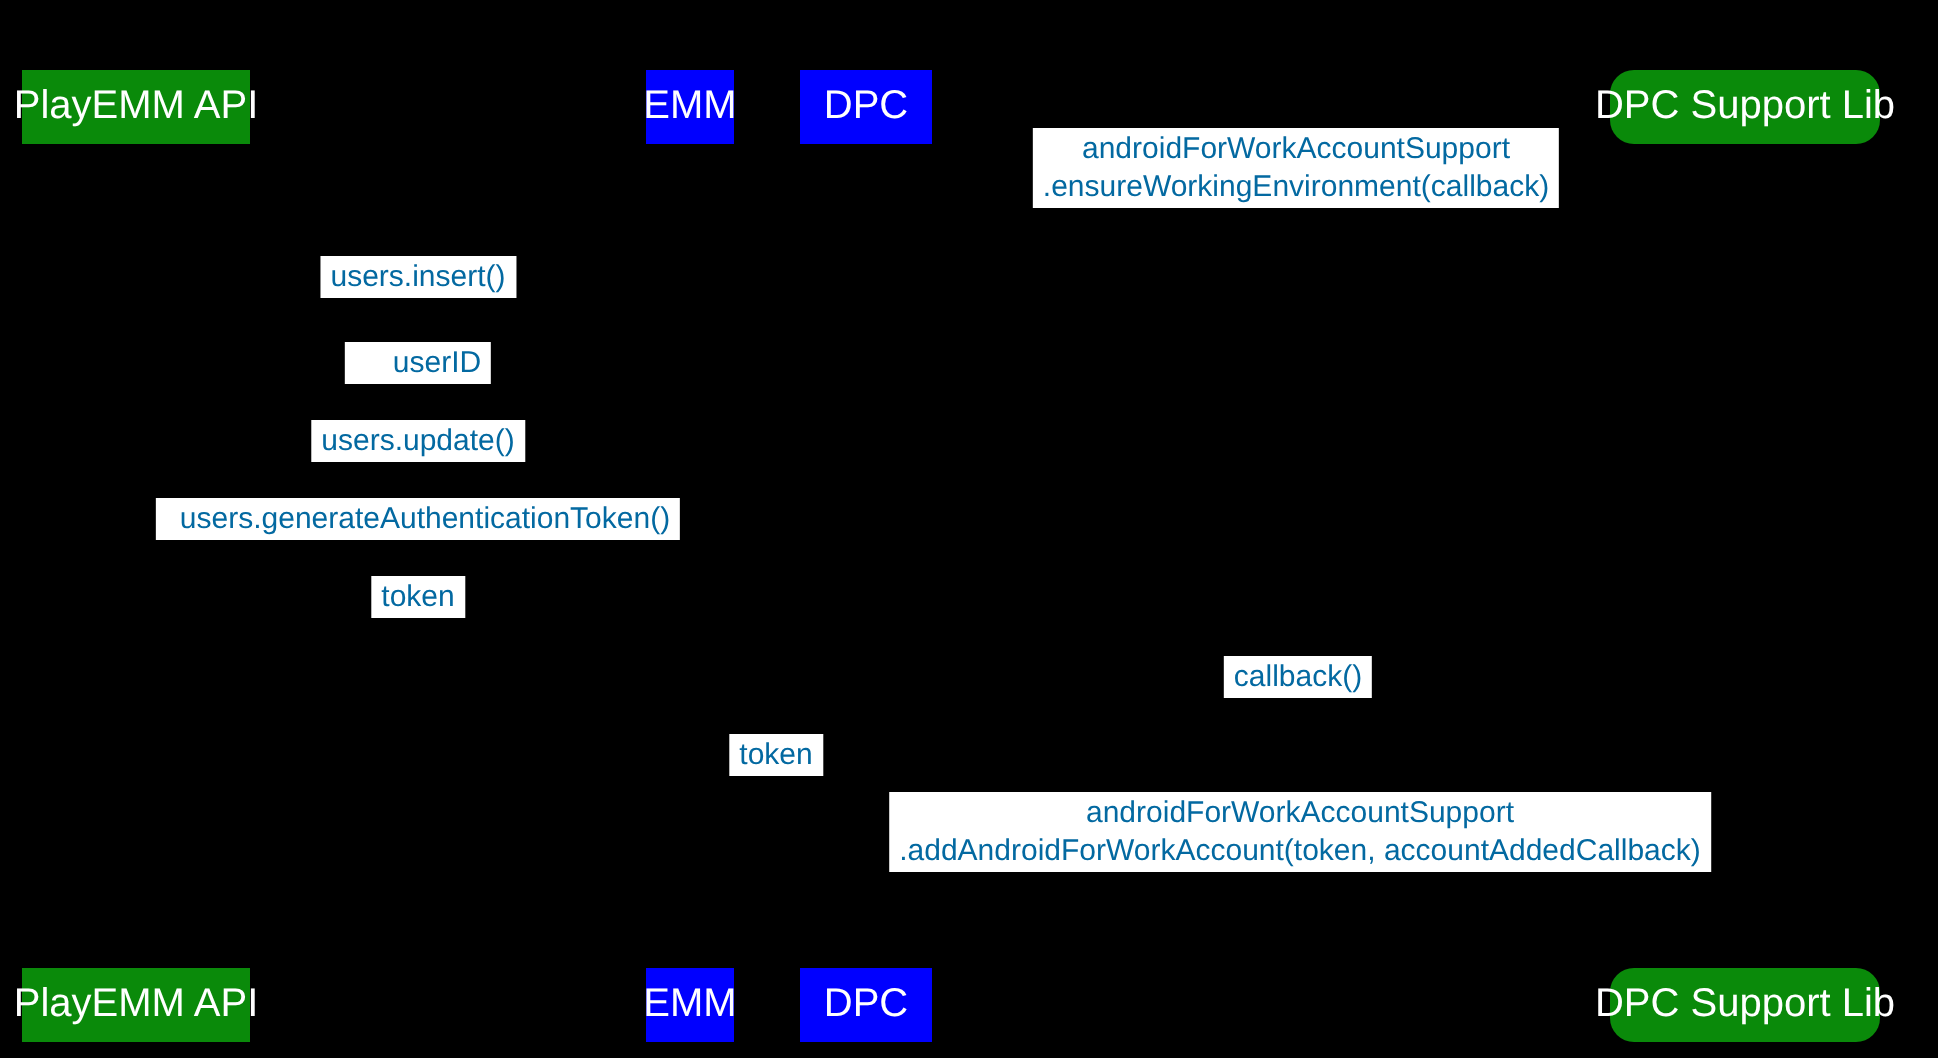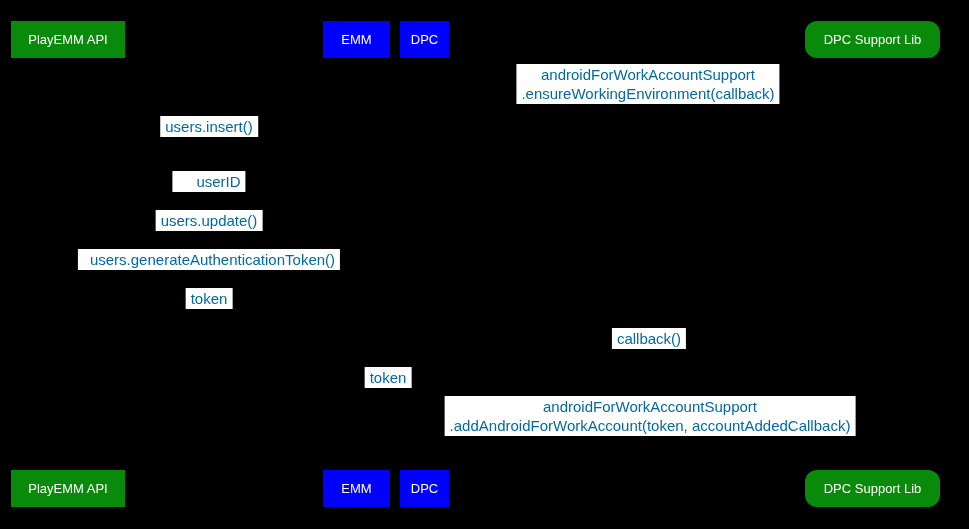--- a/index.html
+++ b/index.html
@@ -16,30 +16,31 @@
     font-family: "Liberation Sans", "DejaVu Sans", sans-serif;
   }
   
   .actor {
     position: absolute;
     height: 37px;
     display: flex;
     align-items: center;
     justify-content: center;
     color: #ffffff;
-    font-size: 13px;
+    font-size: 20px;
     white-space: nowrap;
+    margin-top: 14px;
   }
   .actor.green { background: #0a8a0a; }
   .actor.blue  { background: #0000ff; }
   .row-top    { top: 21px; }
   .row-bottom { top: 470px; }
   .pos-playemm { left: 11px;  width: 114px; }
-  .pos-emm     { left: 323px; width: 67px; }
-  .pos-dpc     { left: 400px; width: 49px; }
+  .pos-emm     { left: 323px; width: 44px; }
+  .pos-dpc     { left: 400px; width: 66px; }
   .pos-dpclib  { left: 805px; width: 135px; border-radius: 12px; }
   
   .msg {
     position: absolute;
     transform: translateX(-50%);
     background: #ffffff;
     color: #0369a1;
     font-size: 15px;
     line-height: 19px;
     padding: 1px 5px;
@@ -55,21 +56,21 @@
   <div class="actor green row-top pos-playemm">PlayEMM API</div>
   <div class="actor blue row-top pos-emm">EMM</div>
   <div class="actor blue row-top pos-dpc">DPC</div>
   <div class="actor green row-top pos-dpclib">DPC Support Lib</div>
 
   <div class="msg" style="left:648px; top:64px;">
     <div>androidForWorkAccountSupport</div>
     <div>.ensureWorkingEnvironment(callback)</div>
   </div>
 
-  <div class="msg" style="left:209px; top:116px;">users.insert()</div>
+  <div class="msg" style="left:209px; top:128px;">users.insert()</div>
 
   <div class="msg" style="left:209px; top:171px;padding-left:24px;">userID</div>
 
   <div class="msg" style="left:209px; top:210px;">users.update()</div>
 
   <div class="msg" style="left:209px; top:249px;padding-left:12px;">users.generateAuthenticationToken()</div>
 
   <div class="msg" style="left:209px; top:288px;">token</div>
 
   <div class="msg" style="left:649px; top:328px;">callback()</div>

